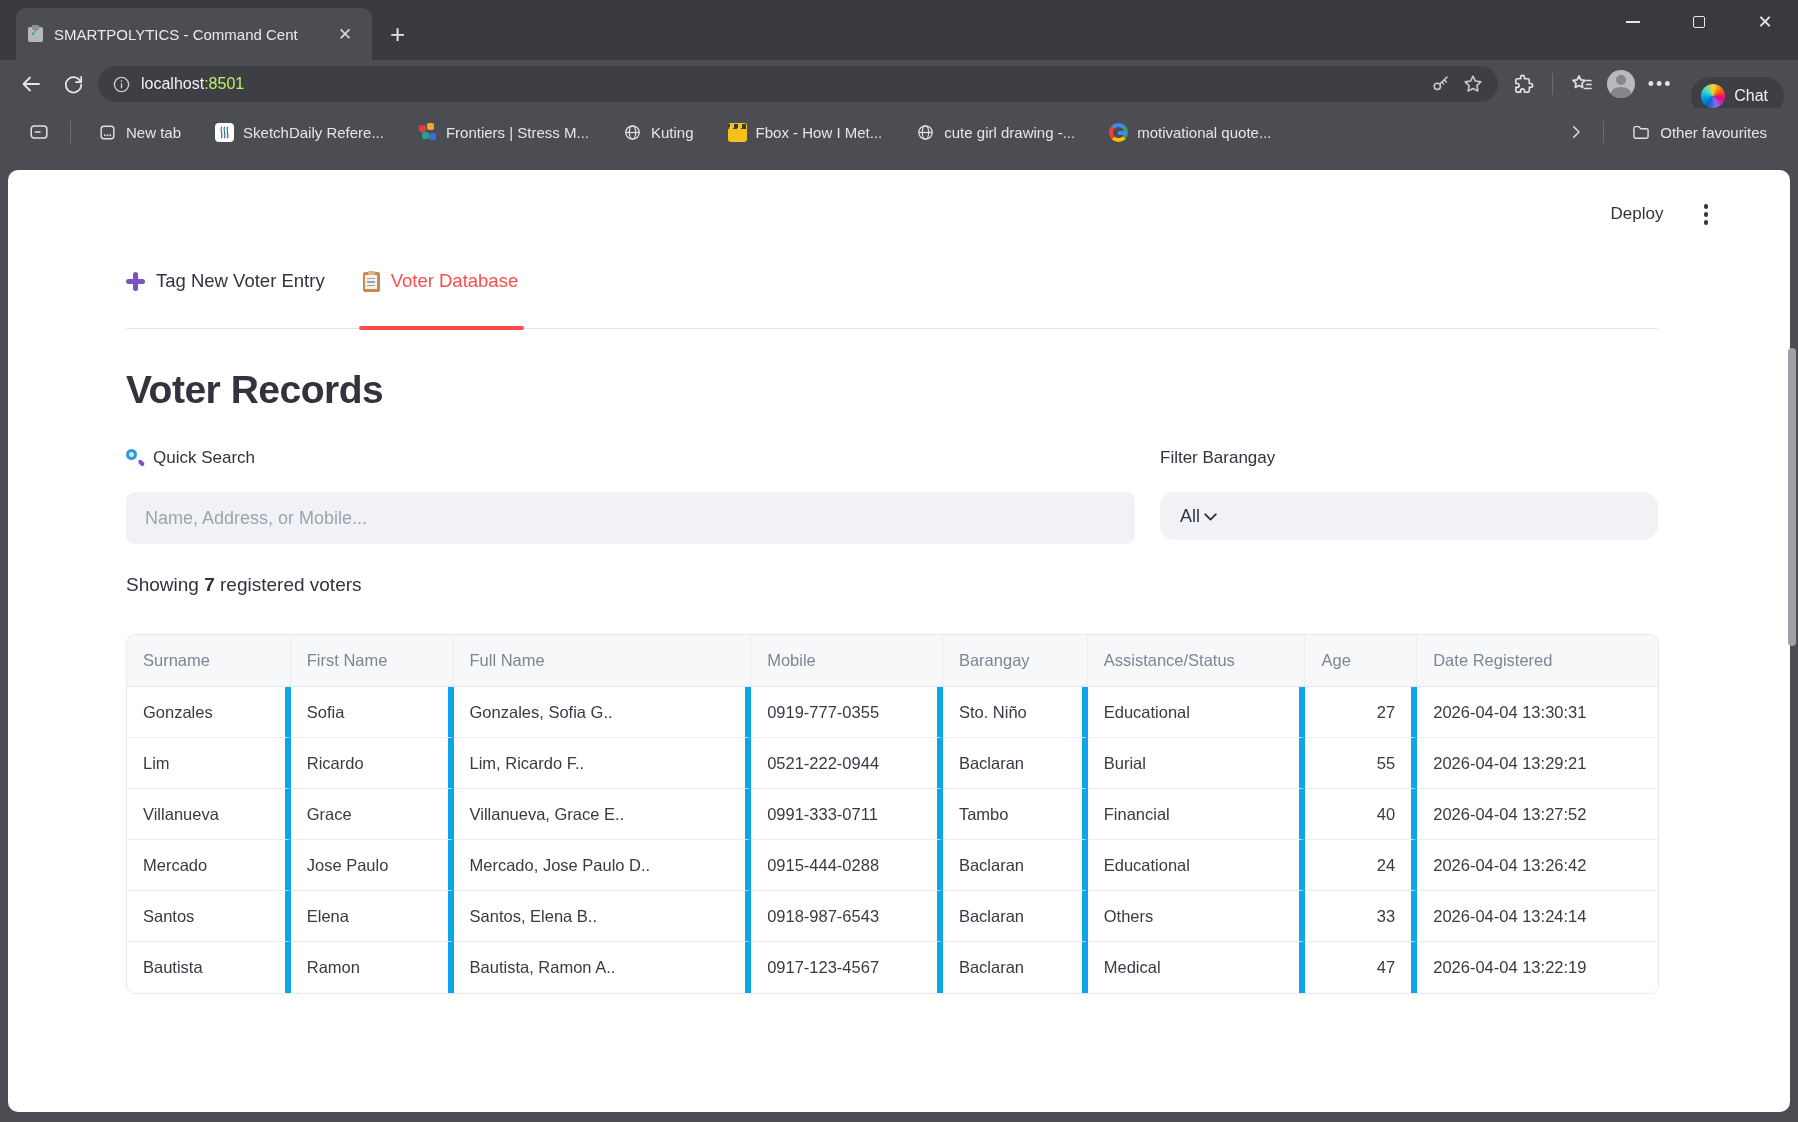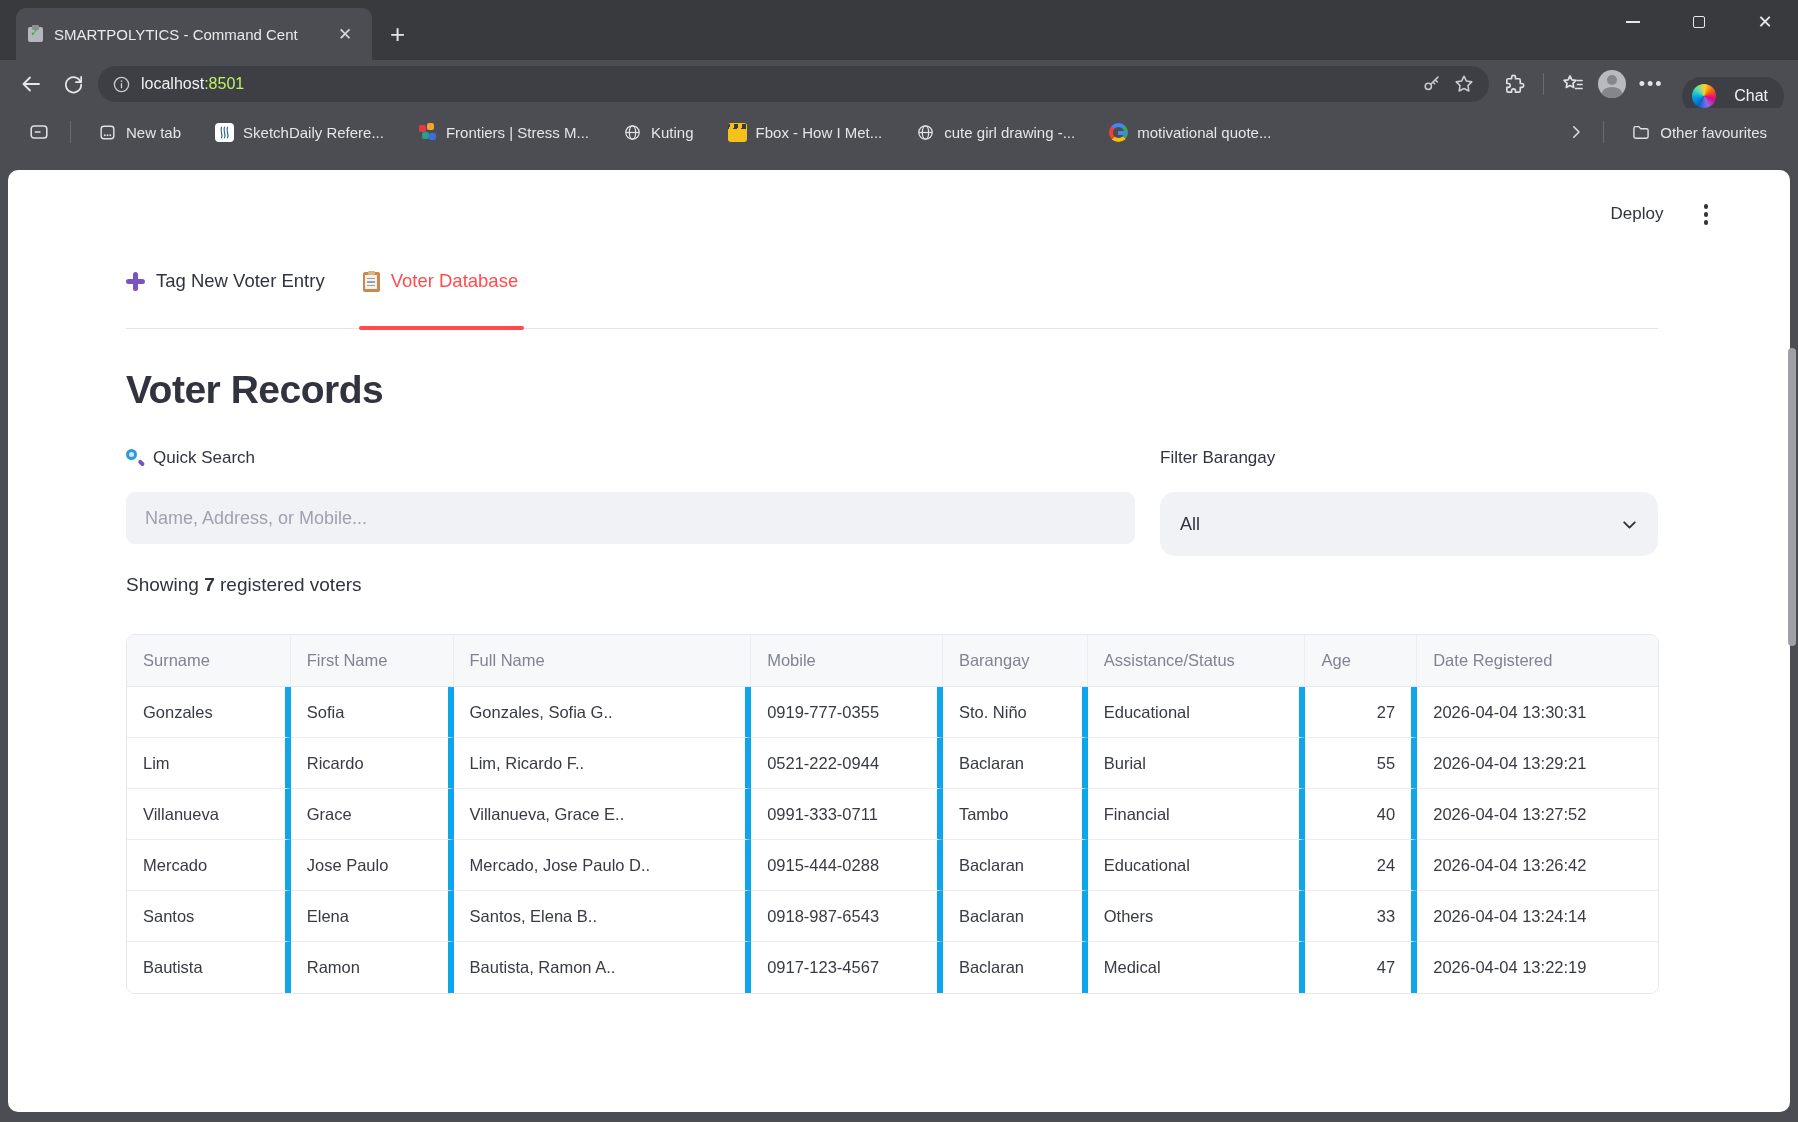--- a/index.html
+++ b/index.html
@@ -47,21 +47,21 @@
   .url-host { color:#f1f1f3; }
   .url-port { color:#bef264; }
   .pill-spacer { flex:1; }
   .tb-divider { width:1px; height:22px; background:#6b6c72; margin:0 4px; }
   .avatar-circle { width:28px; height:28px; border-radius:50%; background:#b9bac0; position:relative; overflow:hidden; }
   .avatar-circle .head { position:absolute; left:9px; top:5px; width:10px; height:10px; border-radius:50%; background:#85868c; }
   .avatar-circle .bodyp { position:absolute; left:4px; top:17px; width:20px; height:12px; border-radius:50% 50% 0 0; background:#85868c; }
   .ellipsis-glyph { color:#e3e4e6; font-size:18px; letter-spacing:2px; }
   .chat-pill {
     height:38px; background:#3e3f44; border-radius:19px;
-    display:flex; align-items:center; gap:18px; padding:0 16px 0 10px; margin-left:6px;margin-top:24px;
+    display:flex; align-items:center; gap:9px; padding:0 16px 0 10px; margin-left:6px;margin-top:24px;
   }
   .copilot-logo { width:24px; height:24px; border-radius:50%;
     background:conic-gradient(from 210deg,#0b63c4,#00a2e8,#4fe0b0,#ffd12a,#f7630c,#e3008c,#8a6ce8,#0b63c4); }
   .chat-label { color:#f2f2f4; font-size:16px; }
 
   .bookmarks-bar {
     position:absolute; left:4px; top:108px; width:1798px; height:48px;
     background:#4c4d52; display:flex; align-items:center; padding:0 18px; gap:0;
   }
   .bm-item { display:flex; align-items:center; gap:9px; padding:0 17px; height:34px; border-radius:6px; }
@@ -127,23 +127,23 @@
 
   .search-input {
     position:absolute; left:118px; top:322px; width:1009px; height:52px;
     background:#f0f2f6; border:1px solid #f0f2f6; border-radius:9px;
     font-family:"Liberation Sans","DejaVu Sans",sans-serif;
     font-size:18px; color:#31333f; padding:0 18px; outline:none;
   }
   .search-input::placeholder { color:#9da3ae; opacity:1; }
 
   .select-box {
-    position:absolute; left:1152px; top:322px; width:498px; height:64px;
+    position:absolute; left:1152px; top:322px; width:498px; height:48px;
     background:#f0f2f6; border-radius:15px;
-    display:flex; align-items:center; justify-content:space-between; padding:0 18px 0 20px;
+    display:flex; align-items:center; padding:0 18px 0 20px;
   }
   .select-value { font-size:18px; color:#31333f; }
 
   .summary-line { position:absolute; left:118px; top:404px; font-size:19px; color:#31333f; white-space:pre; }
   .summary-line b { font-weight:700; }
 
   .voter-table {
     position:absolute; left:118px; top:464px; width:1533px;
     border-collapse:separate; border-spacing:0; font-size:16.5px; color:#383a44;
     border:1px solid #e7e8ec; border-radius:9px; overflow:hidden;

